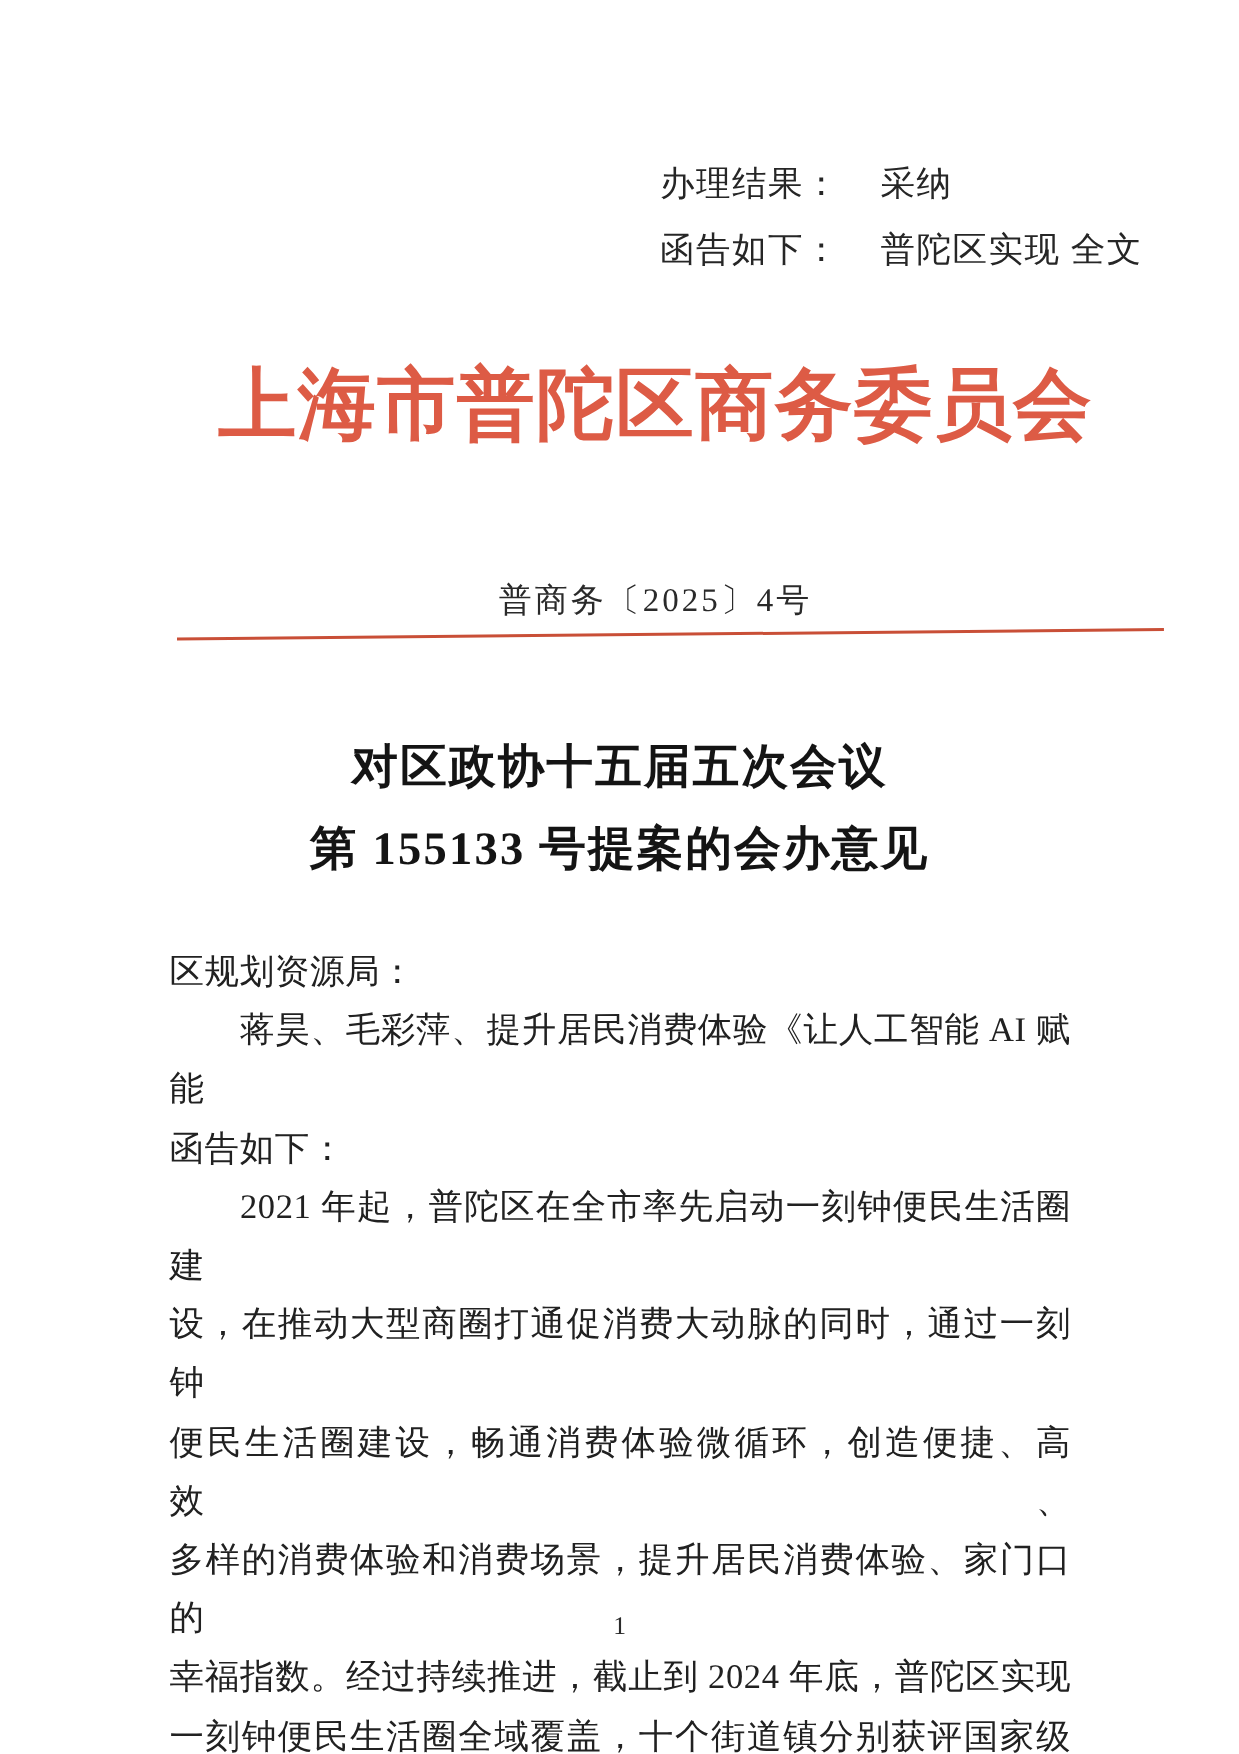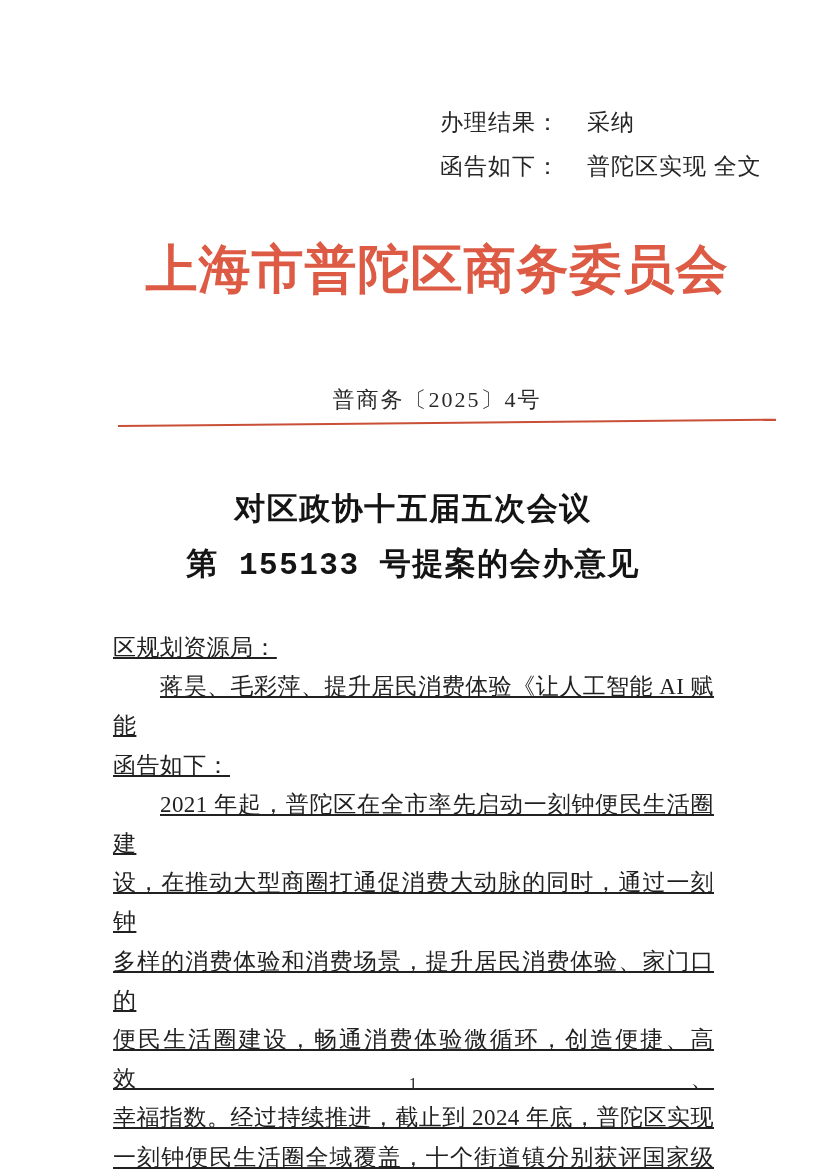--- a/index.html
+++ b/index.html
@@ -78,38 +78,36 @@
     position: absolute;
     top: 470px;
     left: 0;
     width: 826px;
     text-align: center;
     font-size: 31px;
     font-weight: bold;
     line-height: 55px;
     letter-spacing: 1.5px;
     color: #141414;
-    font-family: Liberation Mono, monospace;
   }
 
   
   .body-text {
     position: absolute;
     left: 113px;
     top: 615px;
     width: 601px;
     font-size: 23px;
     line-height: 39.2px;
     letter-spacing: 0.4px;
     color: #212121;
   }
   .body-line {
     text-align: justify;
     white-space: normal;
-    text-decoration: underline;
   }
   .body-line.fill {
     text-align-last: justify;
   }
   .body-line.indent {
     text-indent: 47px;
   }
 
   
   .page-num {
@@ -148,22 +146,22 @@
     <div>对区政协十五届五次会议</div>
     <div>第 155133 号提案的会办意见</div>
   </div>
 
   <div class="body-text">
     <div class="body-line">区规划资源局：</div>
     <div class="body-line indent fill">蒋昊、毛彩萍、提升居民消费体验《让人工智能 AI 赋能</div>
     <div class="body-line">函告如下：</div>
     <div class="body-line indent fill">2021 年起，普陀区在全市率先启动一刻钟便民生活圈建</div>
     <div class="body-line fill">设，在推动大型商圈打通促消费大动脉的同时，通过一刻钟</div>
+    <div class="body-line fill">便民生活圈建设，畅通消费体验微循环，创造便捷、高效、</div>
     <div class="body-line fill">多样的消费体验和消费场景，提升居民消费体验、家门口的</div>
-    <div class="body-line fill">便民生活圈建设，畅通消费体验微循环，创造便捷、高效、</div>
     <div class="body-line fill">幸福指数。经过持续推进，截止到 2024 年底，普陀区实现</div>
     <div class="body-line fill">一刻钟便民生活圈全域覆盖，十个街道镇分别获评国家级和</div>
 
   </div>
 
   <div class="page-num">1</div>
 
 </div>
 
 </body></html>

